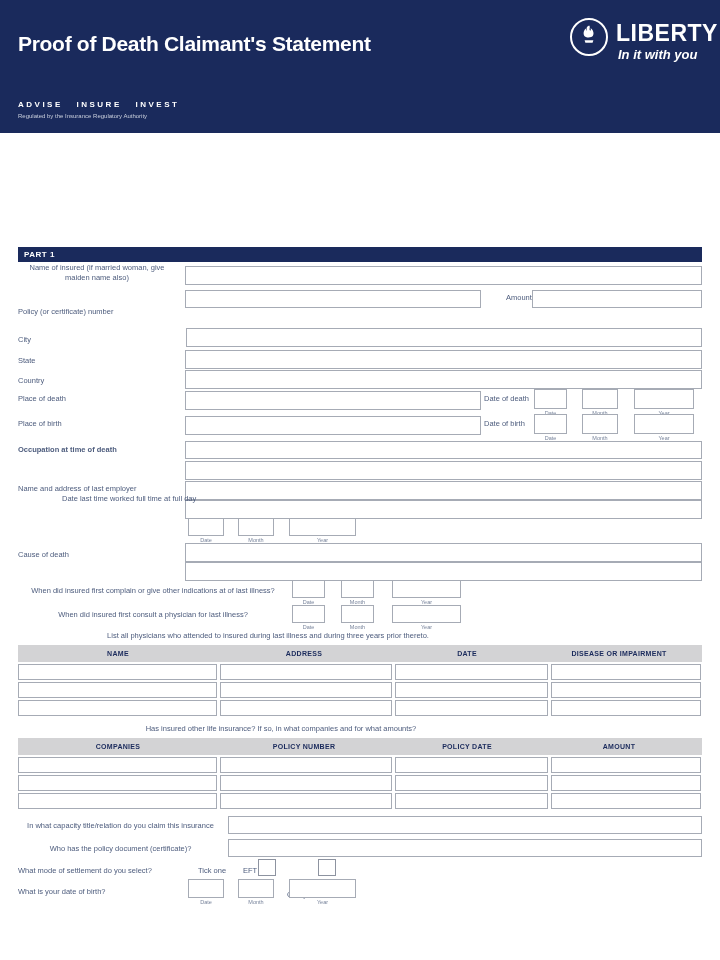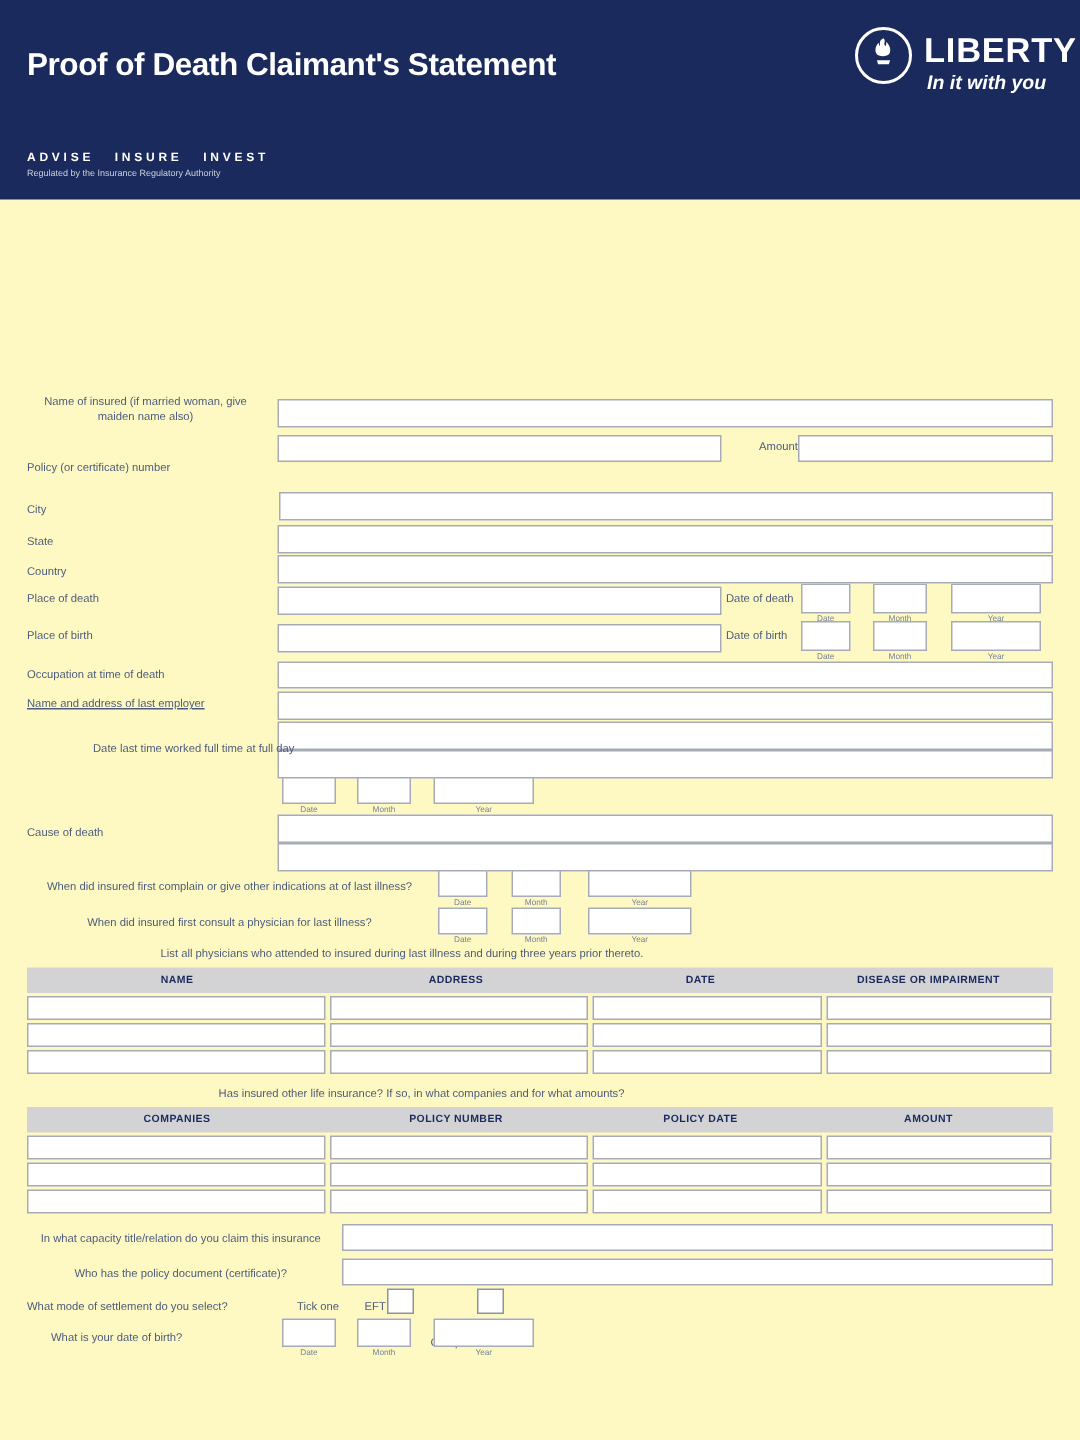--- a/index.html
+++ b/index.html
@@ -1,17 +1,17 @@
 <!DOCTYPE html>
 <html><head>
 <meta charset="utf-8">
 <style>
   * { margin:0; padding:0; box-sizing:border-box; }
   body { background:#e8e8e8; font-family:"Liberation Sans", sans-serif; }
-  .page { position:relative; width:720px; height:960px; background:#fef9c3; margin:0 auto; overflow:hidden; }
+  .page { position:relative; width:720px; height:960px; background:#ffffff; margin:0 auto; overflow:hidden; }
 
   
   .hdr { position:absolute; left:0; top:0; width:720px; height:133px; background:#1a2a5c; }
   .hdr-title { position:absolute; left:18px; top:32px; font-size:21px; font-weight:bold; color:#ffffff; letter-spacing:-0.3px; }
   .logo-circle { position:absolute; left:570px; top:18px; width:38px; height:38px; border:2.5px solid #ffffff; border-radius:50%; display:flex; align-items:center; justify-content:center; }
   .logo-circle svg { width:24px; height:24px; }
   .brand { position:absolute; left:616px; top:20px; font-size:23px; font-weight:bold; color:#ffffff; letter-spacing:0.5px; }
   .tagline { position:absolute; left:618px; top:47px; font-size:13px; font-style:italic; font-weight:bold; color:#ffffff; }
   .motto { position:absolute; left:18px; top:100px; font-size:8px; font-weight:bold; color:#ffffff; letter-spacing:2.5px; word-spacing:9px; }
   .regulated { position:absolute; left:18px; top:113px; font-size:6px; color:#c9cfdd; }
@@ -51,20 +51,21 @@
         </svg>
       </span>
     </div>
     <div class="brand">LIBERTY</div>
     <div class="tagline">In it with you</div>
     <div class="motto">ADVISE INSURE INVEST</div>
     <div class="regulated">Regulated by the Insurance Regulatory Authority</div>
   </div>
 
 
+  <div class="part-bar">PART 1</div>
 
   <div class="lbl" style="left:18px; top:263px; width:158px;">Name of insured (if married woman, give maiden name also)</div>
   <div class="ibox" style="left:185px; top:266px; width:517px; height:19px;"></div>
 
   <div class="lbl" style="left:18px; top:307px;">Policy (or certificate) number</div>
   <div class="ibox" style="left:185px; top:290px; width:296px; height:18px;"></div>
   <div class="lbl" style="left:506px; top:293px;">Amount</div>
   <div class="ibox" style="left:532px; top:290px; width:170px; height:18px;"></div>
 
   <div class="lbl" style="left:18px; top:335px;">City</div>
@@ -87,24 +88,24 @@
   <div class="lbl" style="left:18px; top:419px;">Place of birth</div>
   <div class="ibox" style="left:185px; top:416px; width:296px; height:19px;"></div>
   <div class="lbl" style="left:484px; top:419px;">Date of birth</div>
   <div class="ibox" style="left:534px; top:414px; width:33px; height:20px;"></div>
   <div class="ibox" style="left:582px; top:414px; width:36px; height:20px;"></div>
   <div class="ibox" style="left:634px; top:414px; width:60px; height:20px;"></div>
   <div class="unit" style="left:534px; top:435px; width:33px;">Date</div>
   <div class="unit" style="left:582px; top:435px; width:36px;">Month</div>
   <div class="unit" style="left:634px; top:435px; width:60px;">Year</div>
 
-  <div class="lbl" style="left:18px; top:445px;">Occupation at time of death</div>
+  <div class="lbl" style="left:18px; top:445px;font-weight:bold;">Occupation at time of death</div>
   <div class="ibox" style="left:185px; top:441px; width:517px; height:18px;"></div>
 
-  <div class="lbl" style="left:18px; top:464px;text-decoration:underline;">Name and address of last employer</div>
+  <div class="lbl" style="left:18px; top:484px;">Name and address of last employer</div>
   <div class="ibox" style="left:185px; top:461px; width:517px; height:19px;"></div>
   <div class="ibox" style="left:185px; top:481px; width:517px; height:19px;"></div>
   <div class="ibox" style="left:185px; top:500px; width:517px; height:19px;"></div>
 
   <div class="lbl" style="left:18px; top:494px;margin-left:44px;">Date last time worked full time at full day</div>
   <div class="ibox" style="left:188px; top:518px; width:36px; height:18px;"></div>
   <div class="ibox" style="left:238px; top:518px; width:36px; height:18px;"></div>
   <div class="ibox" style="left:289px; top:518px; width:67px; height:18px;"></div>
   <div class="unit" style="left:188px; top:537px; width:36px;">Date</div>
   <div class="unit" style="left:238px; top:537px; width:36px;">Month</div>
@@ -194,21 +195,21 @@
   <div class="lbl" style="left:18px; top:844px; width:205px;">Who has the policy document (certificate)?</div>
   <div class="ibox" style="left:228px; top:839px; width:474px; height:18px;"></div>
 
   <div class="lbl" style="left:18px; top:866px;">What mode of settlement  do you select?</div>
   <div class="lbl" style="left:198px; top:866px;">Tick one</div>
   <div class="lbl" style="left:243px; top:866px;">EFT</div>
   <div class="chk" style="left:258px; top:859px;"></div>
   <div class="lbl" style="left:287px; top:848px;margin-top:42px;">Cheques</div>
   <div class="chk" style="left:318px; top:859px;"></div>
 
-  <div class="lbl" style="left:34px; top:887px;">What is your date of birth?</div>
+  <div class="lbl" style="left:18px; top:887px;">What is your date of birth?</div>
   <div class="ibox" style="left:188px; top:879px; width:36px; height:19px;"></div>
   <div class="ibox" style="left:238px; top:879px; width:36px; height:19px;"></div>
   <div class="ibox" style="left:289px; top:879px; width:67px; height:19px;"></div>
   <div class="unit" style="left:188px; top:899px; width:36px;">Date</div>
   <div class="unit" style="left:238px; top:899px; width:36px;">Month</div>
   <div class="unit" style="left:289px; top:899px; width:67px;">Year</div>
 
 </div>
 
 </body></html>

